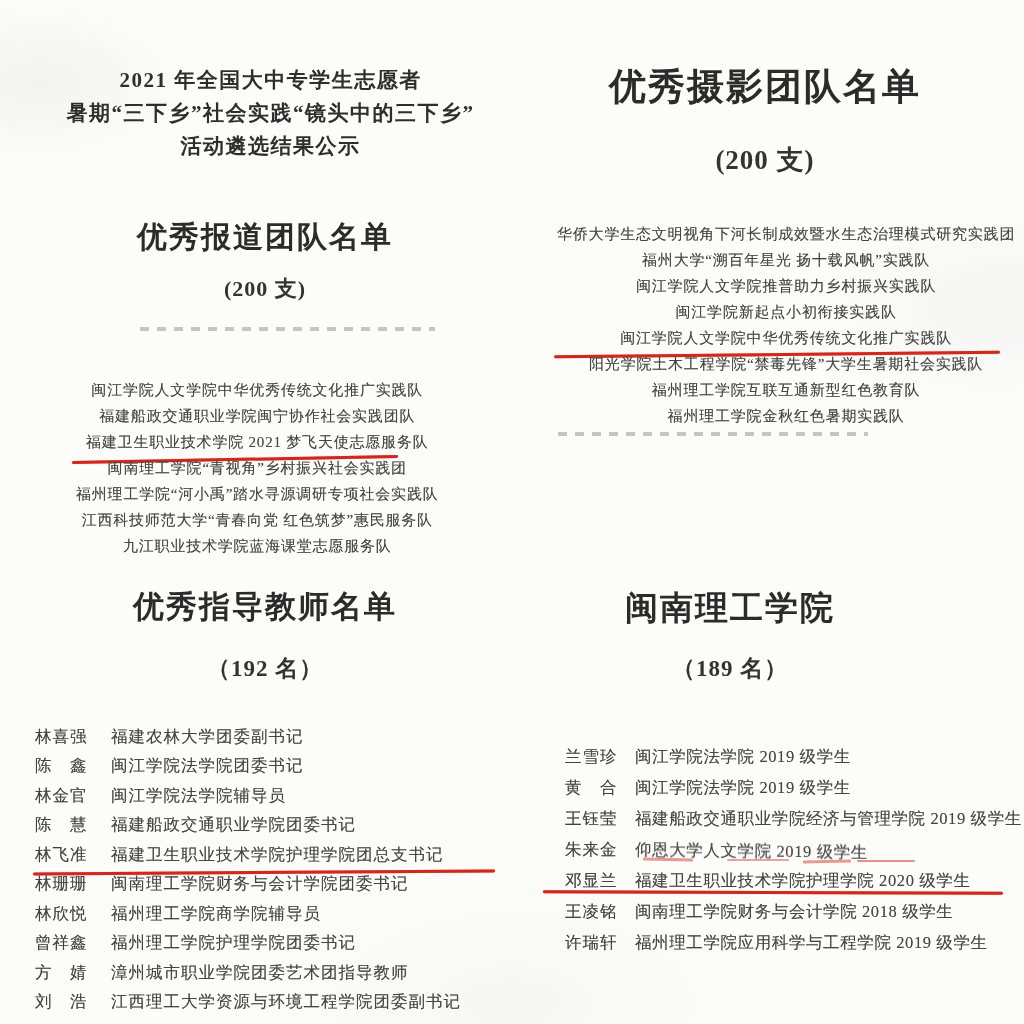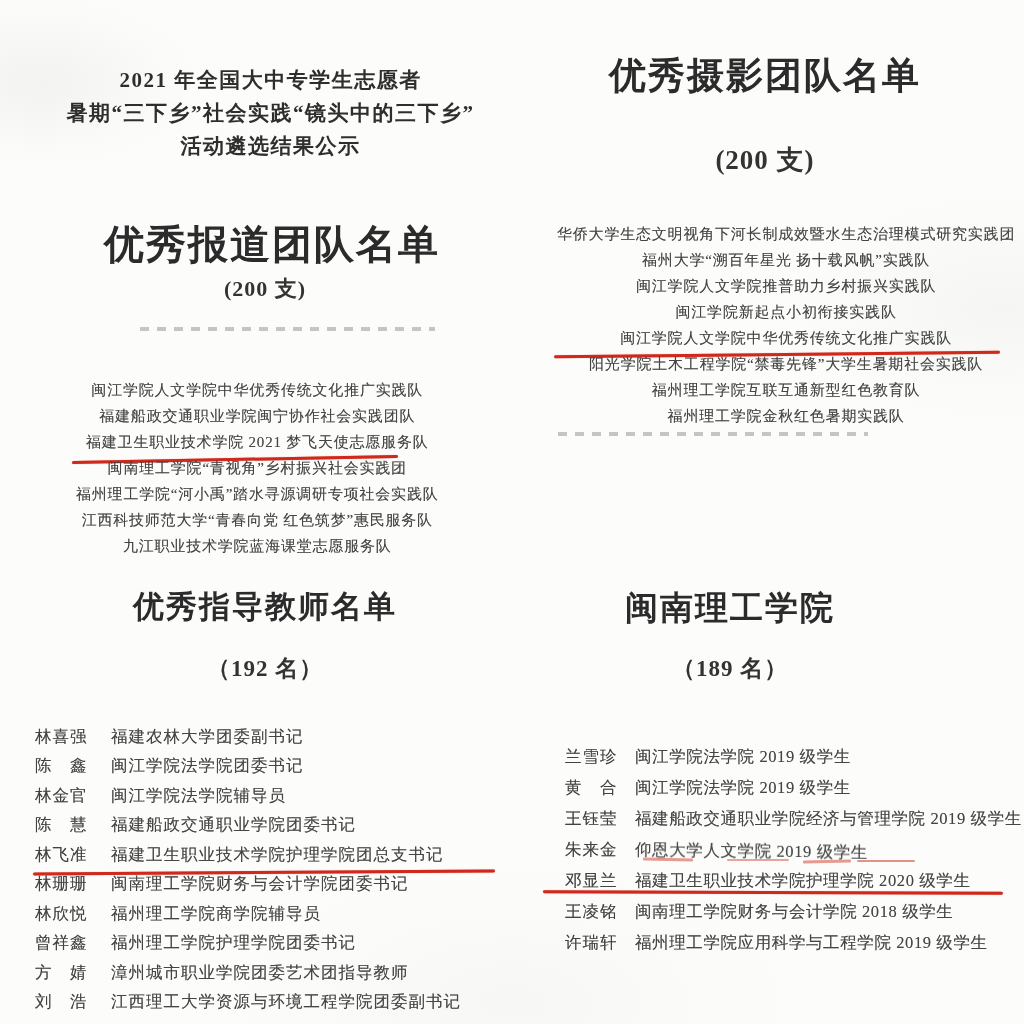--- a/index.html
+++ b/index.html
@@ -32,23 +32,23 @@
     letter-spacing:1.5px;
   }
   .h-sans{
     font-family:"Liberation Sans","DejaVu Sans",sans-serif;
     font-weight:bold;color:#2b2b2b;letter-spacing:2px;
   }
   .h-serif{
     font-family:"Liberation Serif","DejaVu Serif",serif;
     font-weight:bold;color:#2b2b2b;letter-spacing:2px;
   }
-  .sec1-title{left:32px;top:217px;width:480px;font-size:40px;}
+  .sec1-title{left:25px;top:217px;width:480px;font-size:30px;}
   .sec1-count{left:25px;top:274px;width:480px;font-size:22px;font-weight:bold;color:#333;letter-spacing:1px;}
-  .sec2-title{left:545px;top:51px;width:440px;font-size:37px;}
+  .sec2-title{left:545px;top:62px;width:440px;font-size:37px;}
   .sec2-count{left:545px;top:142px;width:440px;font-size:27px;font-weight:bold;color:#333;letter-spacing:1px;}
   .sec3-title{left:25px;top:586px;width:480px;font-size:31px;}
   .sec3-count{left:25px;top:653px;width:480px;font-size:23px;font-weight:bold;color:#333;letter-spacing:1px;}
   .sec4-title{left:510px;top:586px;width:440px;font-size:33px;}
   .sec4-count{left:510px;top:653px;width:440px;font-size:23px;font-weight:bold;color:#333;letter-spacing:1px;}
 
   .team-list{white-space:nowrap;text-align:center;}
   .team-list .item{
     position:relative;line-height:26px;height:26px;
     font-size:15px;letter-spacing:0.8px;color:#454545;

